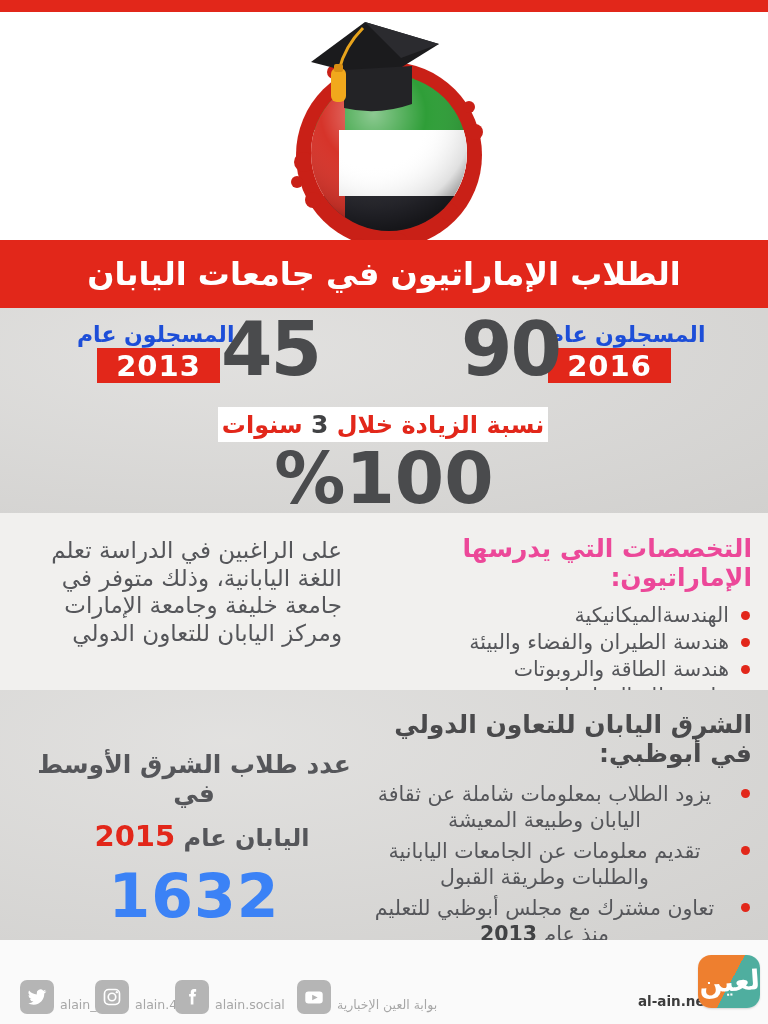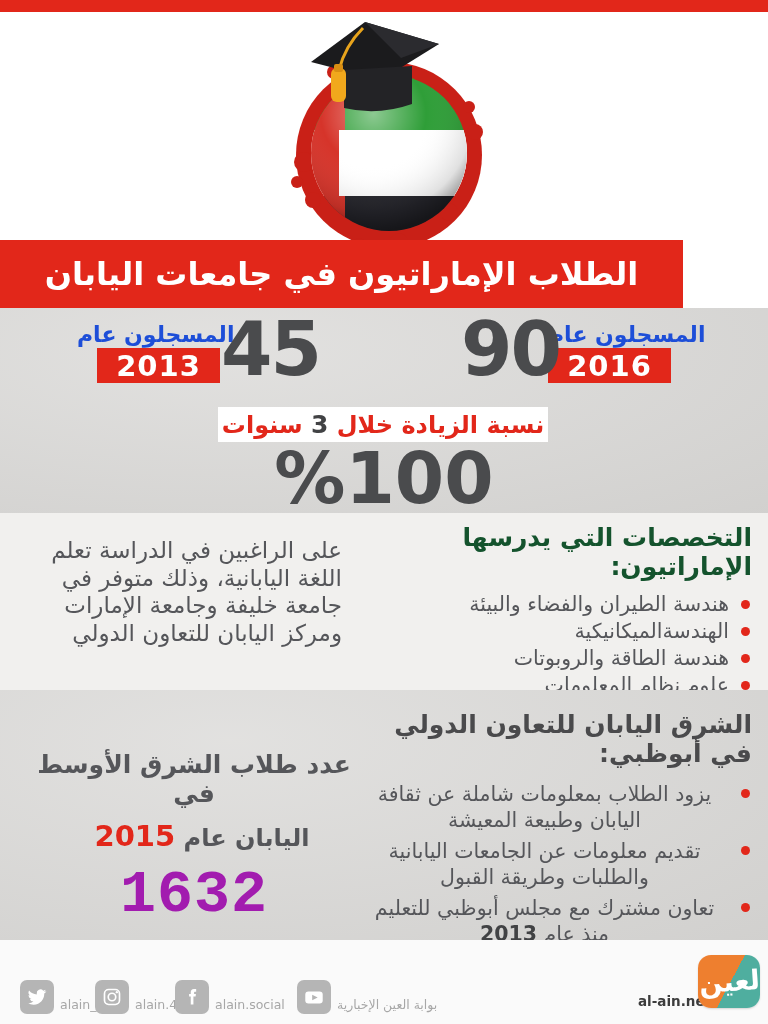--- a/index.html
+++ b/index.html
@@ -8,21 +8,21 @@
     font-family:"DejaVu Sans","Liberation Sans",sans-serif;
     overflow:hidden;
   }
   .abs{position:absolute;}
   
   .topbar{left:0;top:0;width:768px;height:12px;background:#e2271a;}
   
   .logo-wrap{left:279px;top:12px;width:212px;height:228px;}
   
   .banner{
-    left:0;top:240px;width:683px;height:68px;background:#e2271a;
+    left:0;top:240px;width:768px;height:68px;background:#e2271a;
     display:flex;align-items:center;justify-content:center;
     border-bottom:1px solid rgba(0,0,0,.18);
   }
   .banner h1{
     margin:0;color:#ffffff;font-size:32px;font-weight:800;letter-spacing:0;
   }
   
   .sec-stats{left:0;top:308px;width:768px;height:205px;background:#d8d7d5;}
   .sec-majors{left:0;top:513px;width:768px;height:177px;background:#f1f0ee;}
   .sec-center{left:0;top:690px;width:768px;height:250px;background:#d8d7d5;}
@@ -47,21 +47,21 @@
   .increase-box{
     left:218px;top:407px;width:330px;height:35px;background:#ffffff;
     display:flex;align-items:center;justify-content:center;direction:rtl;
   }
   .increase-box .red{color:#e2271a;font-size:24px;font-weight:800;white-space:pre;}
   .increase-box .dark{color:#414244;font-size:25px;font-weight:800;white-space:pre;}
   .pct{left:0;top:437px;width:768px;text-align:center;color:#4a4b4d;font-size:71px;font-weight:800;direction:ltr;}
 
   
   .majors{right:16px;top:523px;width:380px;direction:rtl;text-align:right;}
-  .majors h2{margin:0 0 11px 0;font-size:25px;font-weight:800;color:#14532d;}
+  .majors h2{margin:11px 0 11px 0;font-size:25px;font-weight:800;color:#ec4899;}
   ul.dotlist{list-style:none;margin:0;padding:0;}
   ul.dotlist li{
     position:relative;padding-right:23px;font-size:20.5px;color:#55565a;line-height:25px;margin-bottom:2px;
   }
   ul.dotlist li .dot{
     position:absolute;right:2px;top:8px;width:9px;height:9px;border-radius:50%;background:#e2271a;
   }
   
   .note{left:26px;top:537px;width:316px;direction:rtl;text-align:right;
         color:#55565a;font-size:23px;line-height:27.5px;}
@@ -69,21 +69,21 @@
   
   .center-col{right:16px;top:710px;width:392px;direction:rtl;text-align:right;}
   .center-col h2{margin:0 0 13px 0;font-size:25px;font-weight:800;color:#4a4a4c;}
   .center-col ul.dotlist li{text-align:center;margin-bottom:5px;line-height:26px;}
   .center-col .y2013{font-weight:800;color:#414244;}
 
   .students{left:26px;top:750px;width:336px;text-align:center;direction:rtl;}
   .students .l1{font-size:25px;font-weight:700;color:#55565a;}
   .students .l2{margin-top:11px;font-size:24px;font-weight:700;color:#55565a;}
   .students .l2 .y2015{font-size:29px;font-weight:800;color:#e2271a;margin-left:16px;}
-  .students .val{margin-top:8px;font-size:60px;font-weight:800;color:#a21caf;letter-spacing:1px;direction:ltr;font-family:Liberation Mono, monospace;}
+  .students .val{margin-top:8px;font-size:60px;font-weight:800;color:#3b82f6;letter-spacing:1px;direction:ltr;}
 
   
   .social-item{position:absolute;display:flex;align-items:flex-end;gap:6px;}
   .sq{width:34px;height:34px;border-radius:7px;background:#b5b5b5;display:flex;align-items:center;justify-content:center;flex:0 0 auto;}
   .social-label{color:#a7a7a7;font-size:12.5px;margin-bottom:2px;white-space:nowrap;}
   #soc-tw{left:20px;top:40px;}
   #soc-ig{left:95px;top:40px;}
   #soc-fb{left:175px;top:40px;}
   #soc-yt{left:263px;top:40px;padding-left:34px;}
   .site{left:638px;top:53px;color:#3c3c3c;font-size:13.5px;font-weight:700;}
@@ -169,22 +169,22 @@
   <span class="dark">3</span>
   <span class="red"> سنوات</span>
 </div>
 <div class="abs pct">%100</div>
 
 <div class="abs sec-majors"></div>
 
 <div class="abs majors">
   <h2>التخصصات التي يدرسها الإماراتيون:</h2>
   <ul class="dotlist">
+    <li><span class="dot"></span><span>الهندسةالميكانيكية</span></li>
     <li><span class="dot"></span><span>هندسة الطيران والفضاء والبيئة</span></li>
-    <li><span class="dot"></span><span>الهندسةالميكانيكية</span></li>
     <li><span class="dot"></span><span>هندسة الطاقة والروبوتات</span></li>
     <li><span class="dot"></span><span>علوم نظام المعلومات</span></li>
   </ul>
 </div>
 
 <div class="abs note">على الراغبين في الدراسة تعلم اللغة اليابانية، وذلك متوفر في جامعة خليفة وجامعة الإمارات ومركز اليابان للتعاون الدولي</div>
 
 <div class="abs sec-center"></div>
 
 <div class="abs center-col">

